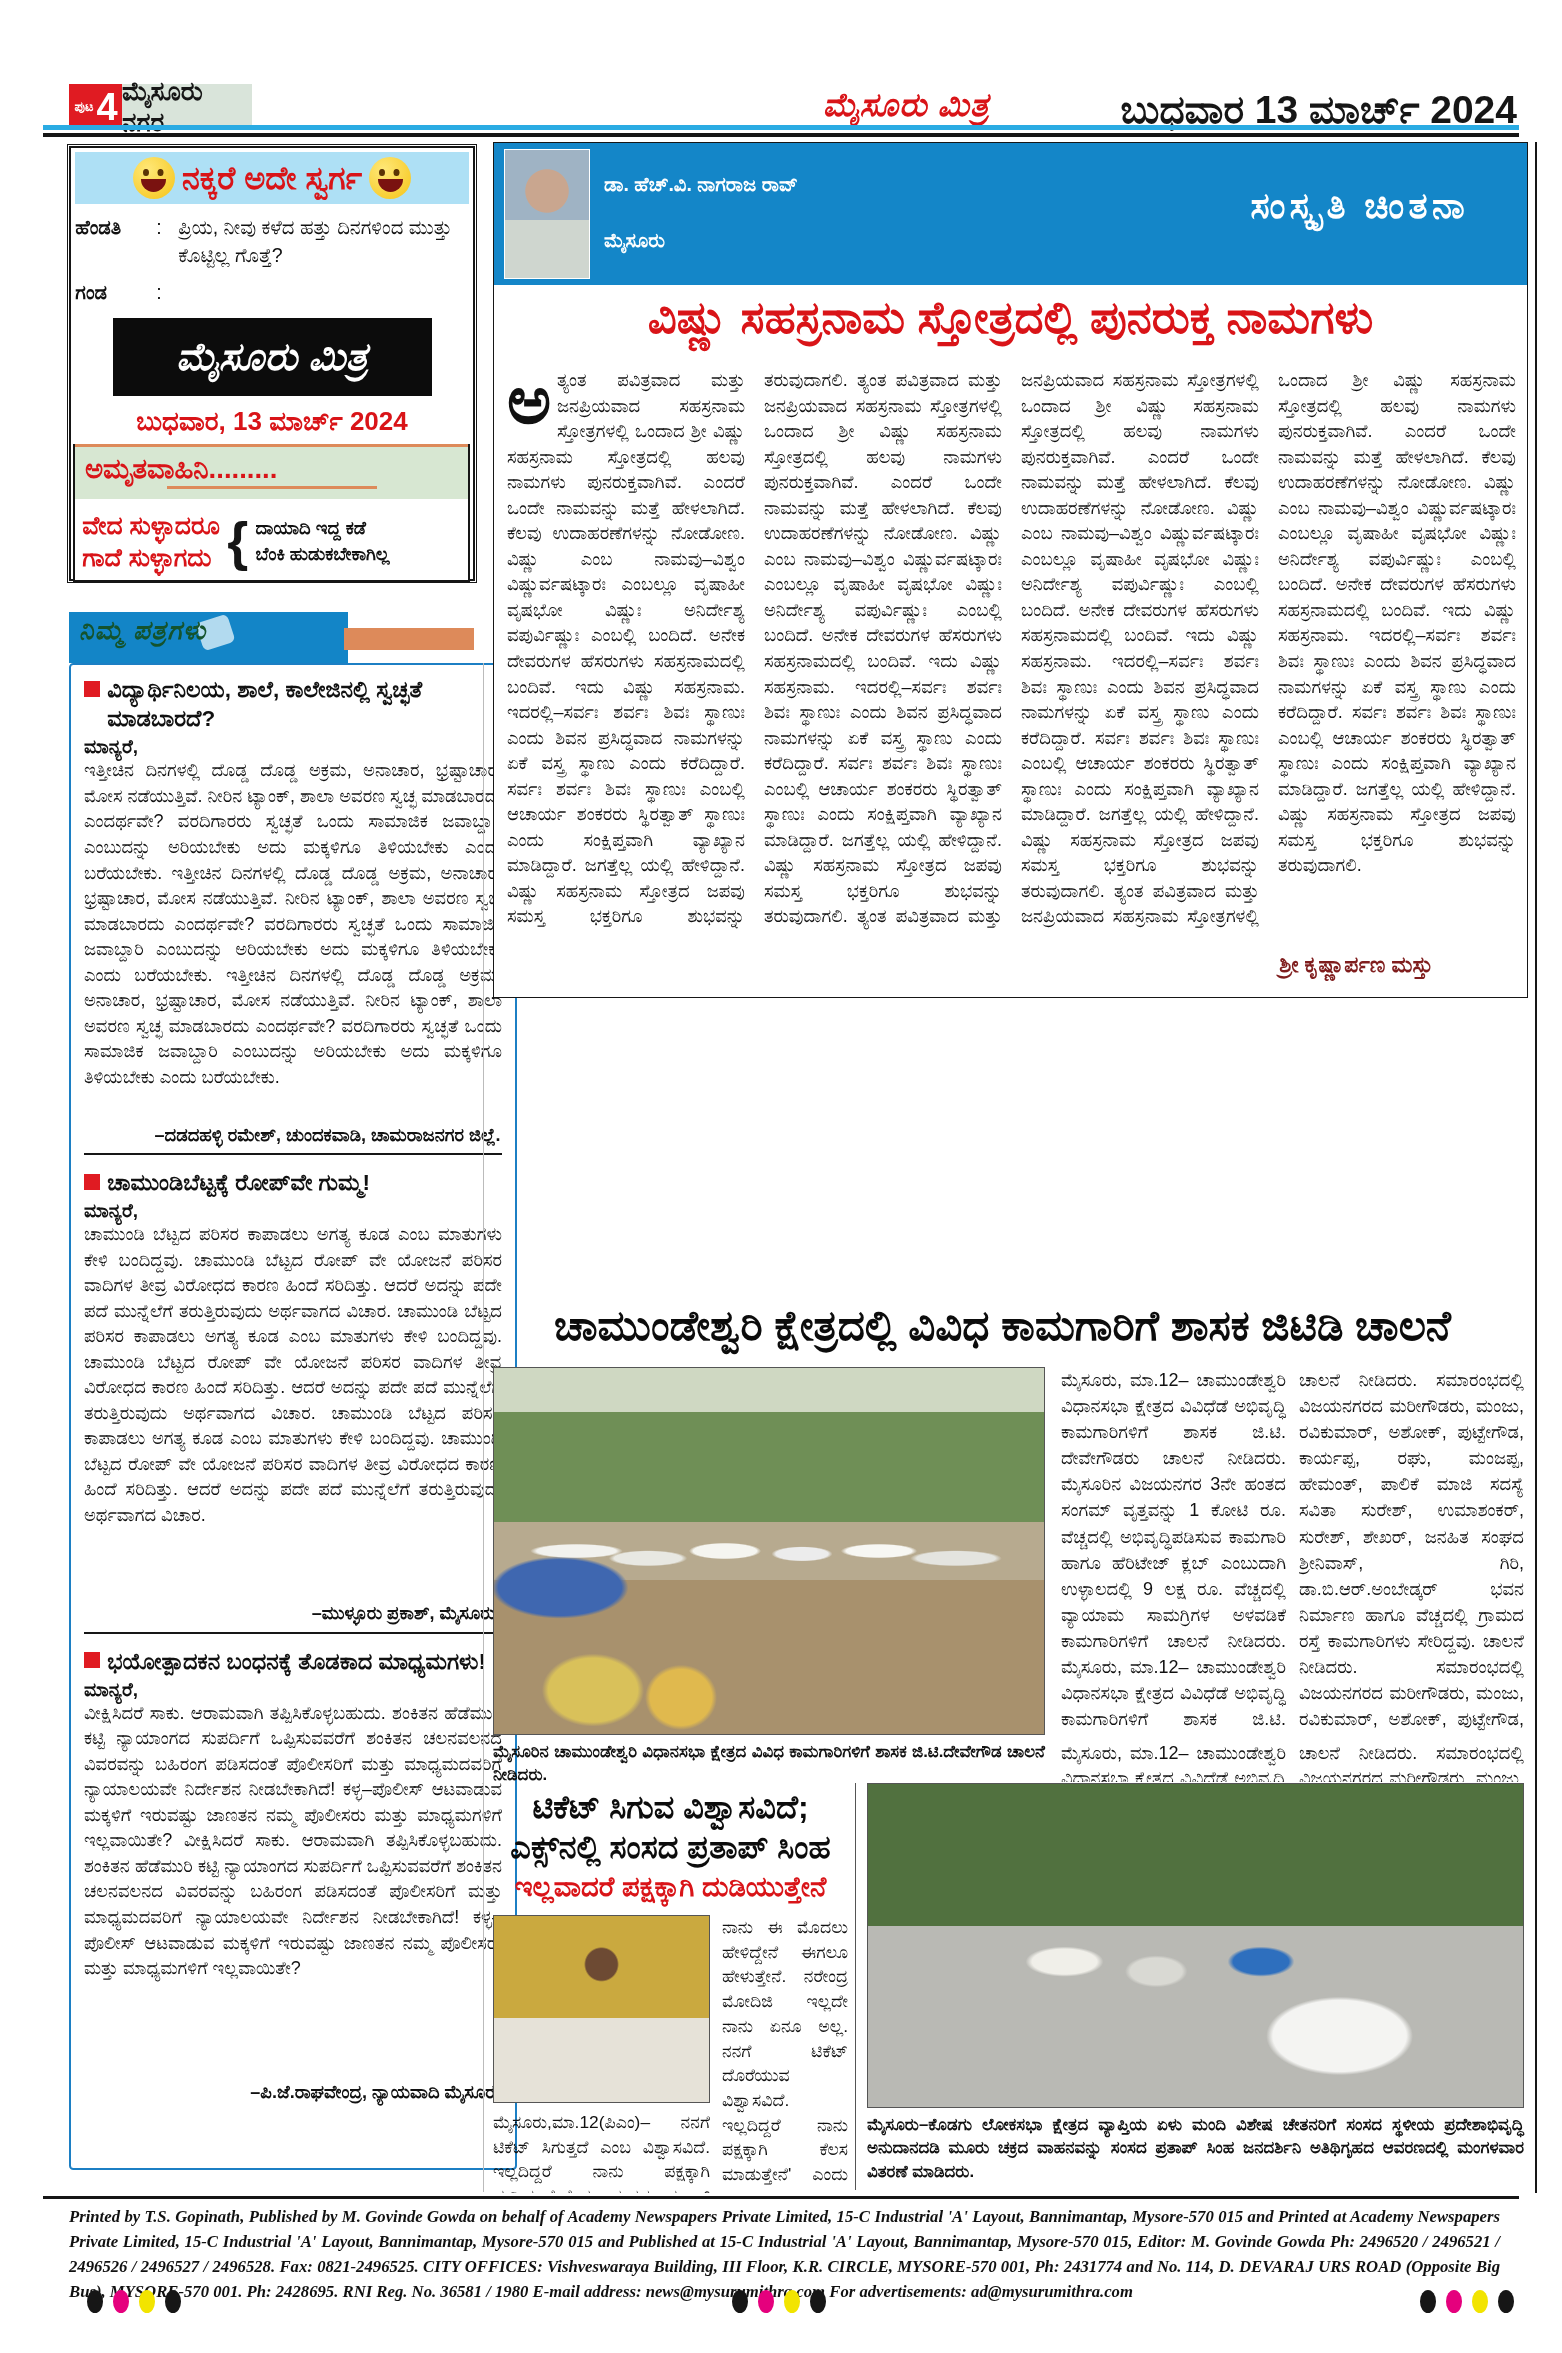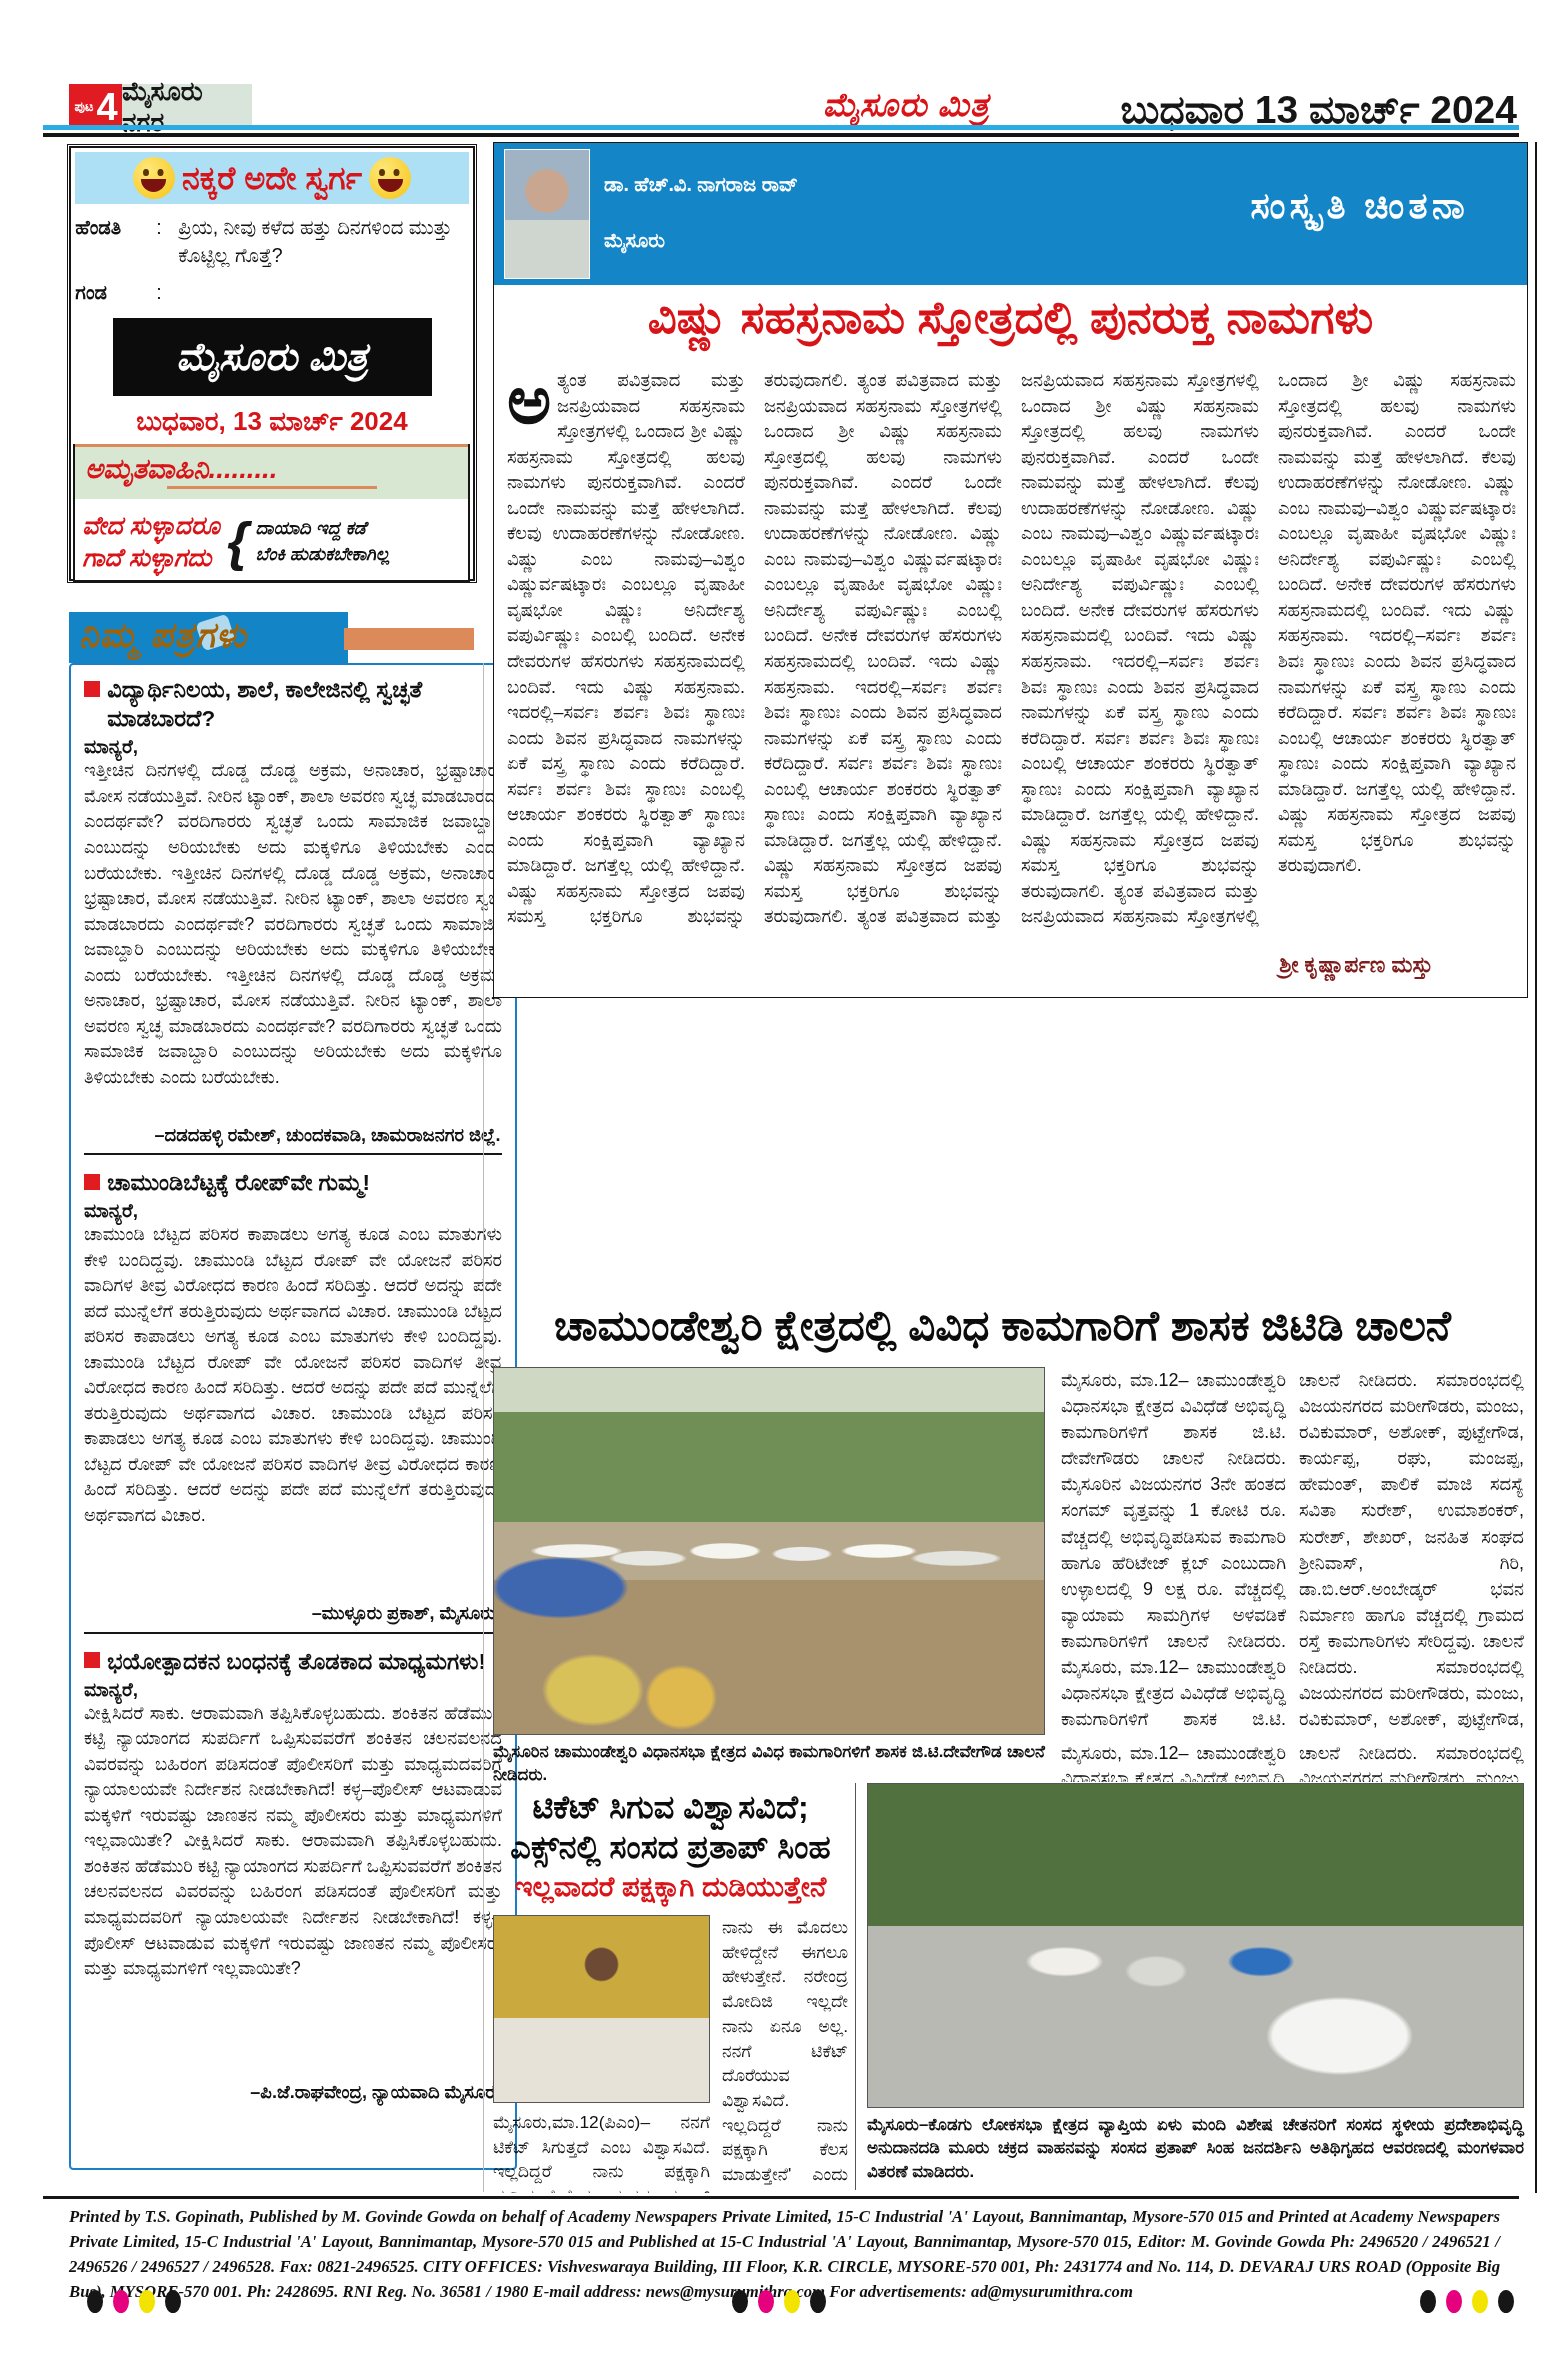--- a/index.html
+++ b/index.html
@@ -47,21 +47,21 @@
   .amruta-bottom { border-bottom:3.6px solid #dd8a5a; width:210px; margin:0 auto; }
   .proverb { display:flex; align-items:center; gap:7.2px; padding:11.6px 7.2px 7.2px; }
   .proverb-left { color:#d91418; font-size:25px; font-weight:bold; line-height:1.25; }
   .proverb-brace { font-size:54px; font-weight:bold; color:#161616; line-height:0.9; }
   .proverb-right { font-size:18px; font-weight:bold; line-height:1.4; }
 
   
   .letters-head { position:absolute; left:69px; top:612px; width:406px; height:58px; }
   .letters-head .blue { position:absolute; left:0; top:0; width:279px; height:51px; background:#1385c7; }
   .letters-head .orange { position:absolute; left:275px; top:16px; width:130px; height:22px; background:#dd8a5a; }
-  .letters-title { position:absolute; left:10px; top:2.9px; color:#a16207; font-size:35px; font-weight:bold;
+  .letters-title { position:absolute; left:10px; top:2.9px; color:#14532d; font-size:26px; font-weight:bold;
     font-style:italic; letter-spacing:1.4px; }
   .phone-icon { position:absolute; left:130px; top:5.8px; width:33px; height:29px; background:#cfe9f6;
     border-radius:5.8px; transform:rotate(-18deg); opacity:.85; }
   .letters-box { position:absolute; left:69px; top:663px; width:448px; height:1507px;
     border:2.9px solid #1c7fc4; border-radius:4.3px; padding:10px 13px; background:#fff; overflow:hidden; }
   .letter { margin-bottom:13px; }
   .letter-head { font-size:22.5px; font-weight:bold; line-height:1.3; display:flex; gap:7.2px; }
   .bullet { width:16px; height:16px; background:#e01b22; margin-top:5.8px; flex:0 0 auto; }
   .letter-salut { font-size:19px; font-weight:bold; margin-top:2.9px; }
   .letter-body { font-size:18px; line-height:1.42; text-align:justify; overflow:hidden; }
@@ -181,21 +181,21 @@
     </div>
     <div class="joke-logo">ಮೈಸೂರು ಮಿತ್ರ</div>
     <div class="joke-date">ಬುಧವಾರ, 13 ಮಾರ್ಚ್ 2024</div>
     <div class="joke-motto">
       <span>ಸತ್ಯೇನೋತ್ತಭಿತಾ ಭೂಮಿಃ!! ನಹಿ ಸತ್ಯಾತ್ಪರೋ ಧರ್ಮಃ!</span><br>
       <span>(ಭೂಮಿಯು ಸತ್ಯದ ಮೇಲೆ ನಿಂತಿದೆ, ಸತ್ಯಕ್ಕಿಂತ ಮಿಗಿಲಾದ ಧರ್ಮವಿಲ್ಲ)</span>
     </div>
     <div class="joke-editor">ಸಂಪಾದಕ: ಎಂ.ಗೋವಿಂದೇಗೌಡ M.A.</div>
   </div>
 
-  <div class="amruta-wrap" style="position:absolute; left:73px; top:444px; width:397px; border:2.9px solid #161616; border-top:none; background:#fff;font-style:italic;">
+  <div class="amruta-wrap" style="position:absolute; left:73px; top:444px; width:397px; border:2.9px solid #161616; border-top:none; background:#fff;">
     <div class="amruta-green">
       <div class="amruta-title">ಅಮೃತವಾಹಿನಿ.........</div>
       <div class="amruta-bottom"></div>
     </div>
     <div class="proverb">
       <div class="proverb-left">
         <span>ವೇದ ಸುಳ್ಳಾದರೂ</span><br>
         <span>ಗಾದೆ ಸುಳ್ಳಾಗದು</span>
       </div>
       <div class="proverb-brace">{</div>

